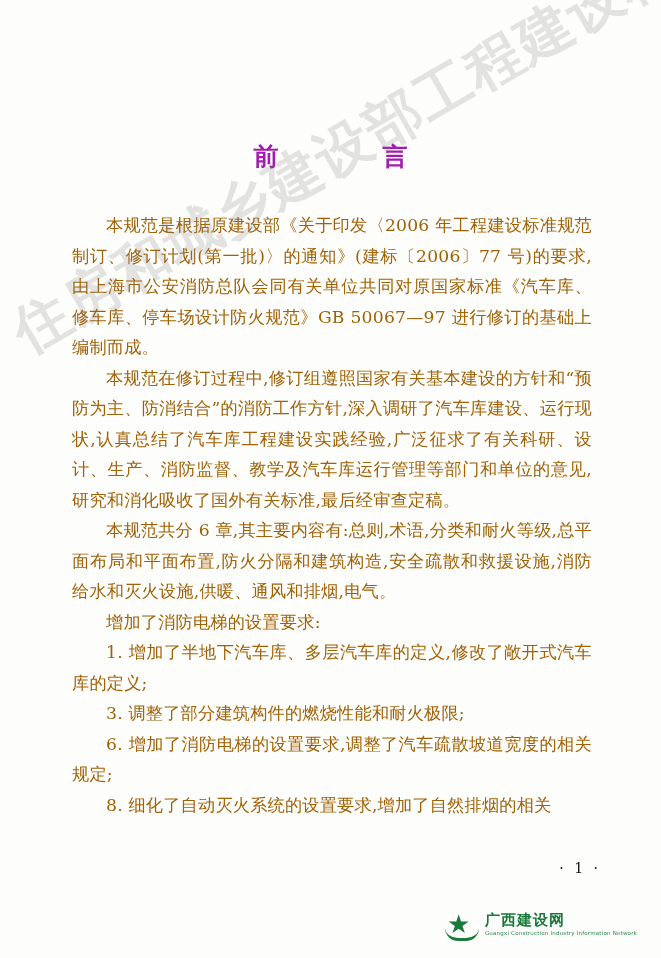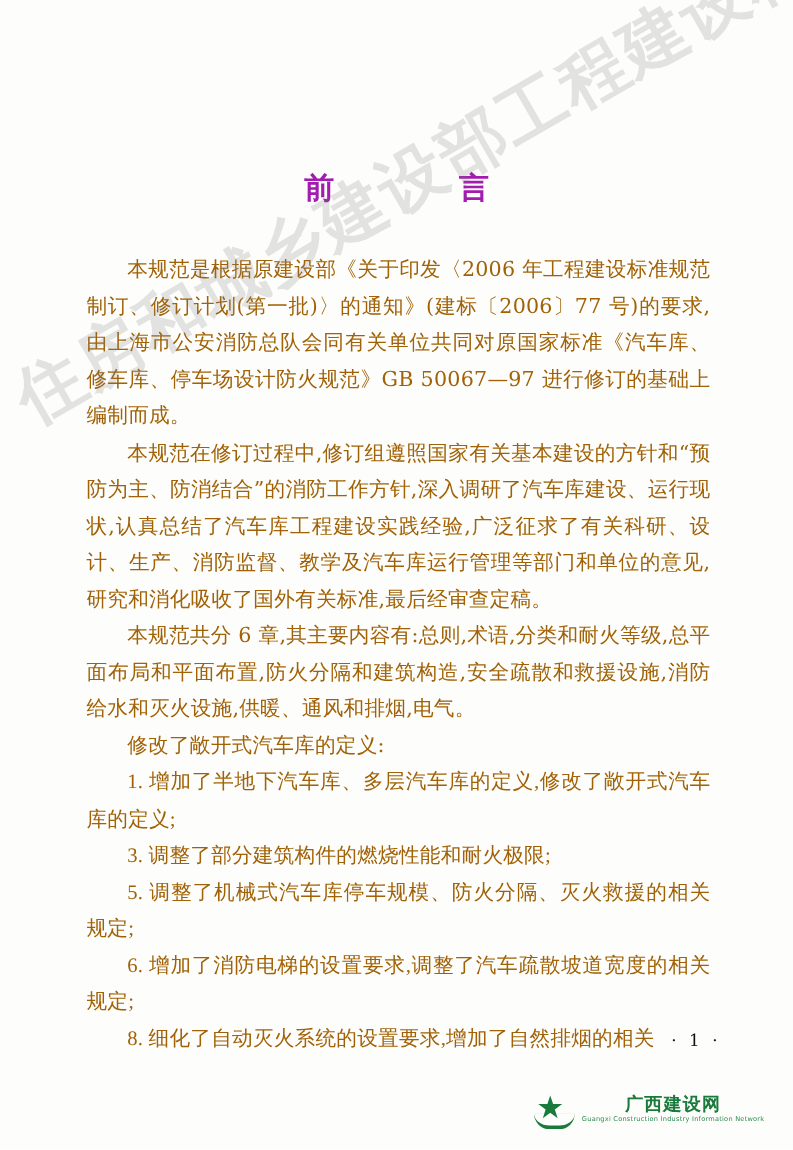--- a/index.html
+++ b/index.html
@@ -77,21 +77,20 @@
     text-align: justify;
     text-justify: inter-ideograph;
     margin: 0 0 0 0;
     letter-spacing: 0.2px;
   }
   .para.indent2 {
     text-indent: 34px;
   }
   .para.list-item {
     text-indent: 34px;
-    font-family: Liberation Serif, serif;
   }
 
   
   .page-number {
     position: absolute;
     right: 60px;
     bottom: 82px;
     font-family: "DejaVu Serif", serif;
     font-size: 14px;
     color: #111;
@@ -135,21 +134,20 @@
     display: flex;
     flex-direction: column;
     line-height: 1.05;
   }
   .site-logo .cn {
     font-family: "DejaVu Sans", sans-serif;
     font-size: 15px;
     font-weight: bold;
     color: #1a7a3c;
     letter-spacing: 1px;
-    text-align: center;
   }
   .site-logo .en {
     font-family: "DejaVu Sans", sans-serif;
     font-size: 5.5px;
     color: #2e8b50;
     letter-spacing: 0.2px;
     margin-top: 2px;
   }
 </style>
 </head>
@@ -160,24 +158,23 @@
   <div class="watermark">
     <div class="wm-text">住房和城乡建设部工程建设标准公开</div>
   </div>
 
   <div class="doc-title">前　　言</div>
 
   <div class="body-text">
     <p class="para indent2">本规范是根据原建设部《关于印发〈2006 年工程建设标准规范制订、修订计划(第一批)〉的通知》(建标〔2006〕77 号)的要求,由上海市公安消防总队会同有关单位共同对原国家标准《汽车库、修车库、停车场设计防火规范》GB 50067—97 进行修订的基础上编制而成。</p>
     <p class="para indent2">本规范在修订过程中,修订组遵照国家有关基本建设的方针和“预防为主、防消结合”的消防工作方针,深入调研了汽车库建设、运行现状,认真总结了汽车库工程建设实践经验,广泛征求了有关科研、设计、生产、消防监督、教学及汽车库运行管理等部门和单位的意见,研究和消化吸收了国外有关标准,最后经审查定稿。</p>
     <p class="para indent2">本规范共分 6 章,其主要内容有:总则,术语,分类和耐火等级,总平面布局和平面布置,防火分隔和建筑构造,安全疏散和救援设施,消防给水和灭火设施,供暖、通风和排烟,电气。</p>
-    <p class="para indent2">修改了敞开式汽车库的定义:</p>
+    <p class="para indent2">增加了消防电梯的设置要求:</p>
     <p class="para list-item">1. 增加了半地下汽车库、多层汽车库的定义,修改了敞开式汽车库的定义;</p>
     <p class="para list-item">3. 调整了部分建筑构件的燃烧性能和耐火极限;</p>
-    <p class="para list-item">5. 调整了机械式汽车库停车规模、防火分隔、灭火救援的相关规定;</p>
     <p class="para list-item">6. 增加了消防电梯的设置要求,调整了汽车疏散坡道宽度的相关规定;</p>
     <p class="para list-item">8. 细化了自动灭火系统的设置要求,增加了自然排烟的相关</p>
   </div>
 
   <div class="page-number">· 1 ·</div>
 
   <div class="site-logo">
     <div class="mark">
       <div class="star">★</div>
       <div class="swoosh"></div>

